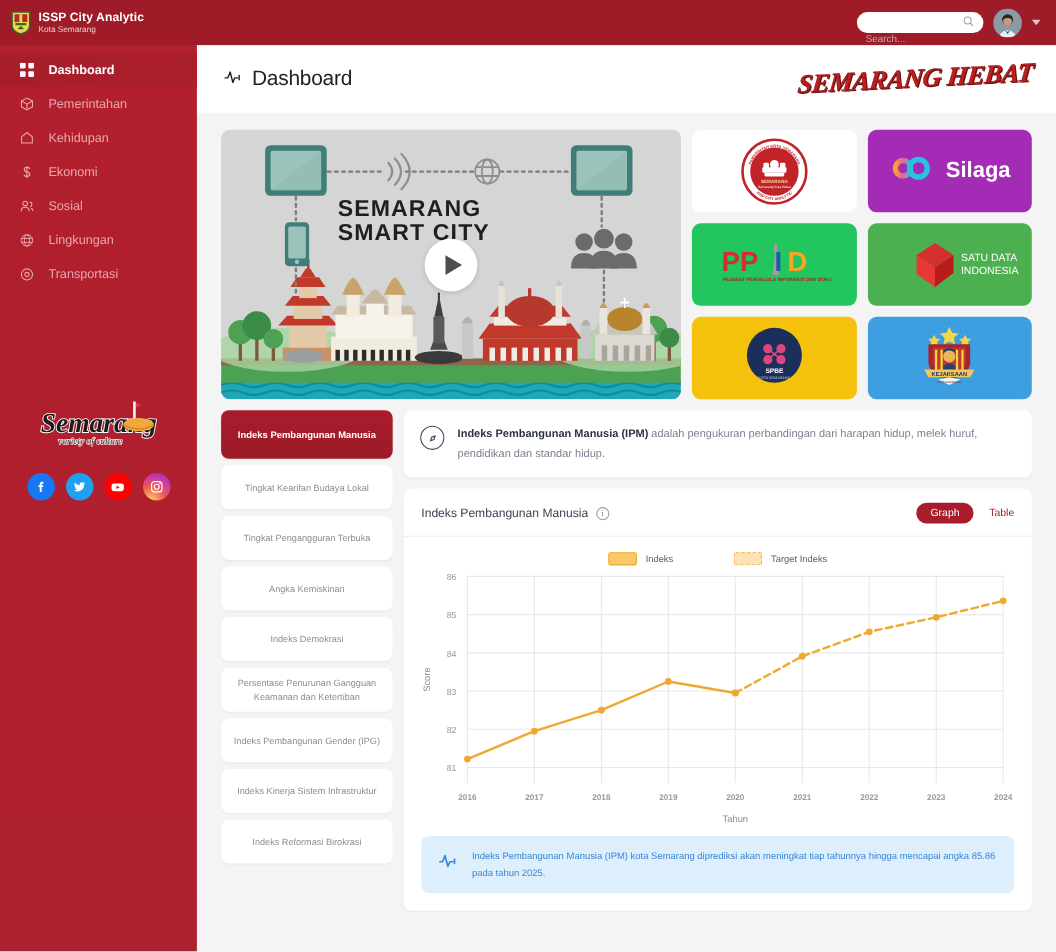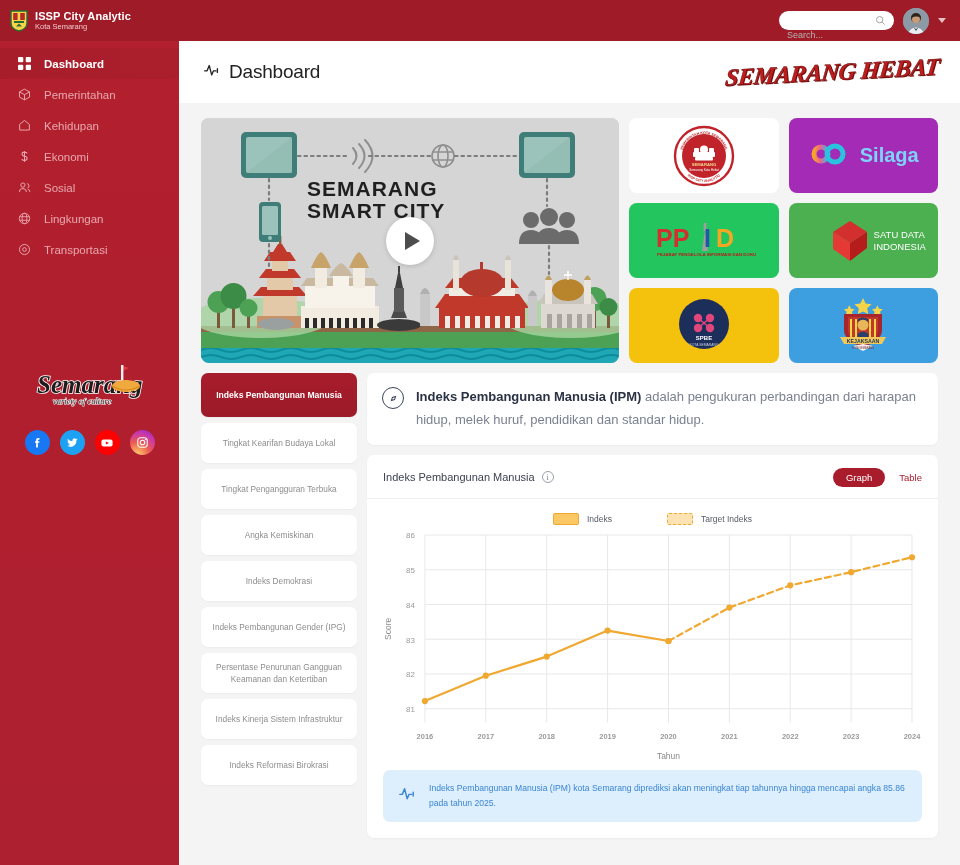--- a/index.html
+++ b/index.html
@@ -122,21 +122,21 @@
     min-height: 44px; font-size: 8.6px;
   }
 
   .right-col { flex: 1; display: flex; flex-direction: column; gap: 10px; }
   .desc-card {
     background: #fff; border-radius: 7px; padding: 13px 15px; display: flex; gap: 12px;
     align-items: flex-start; box-shadow: 0 1px 2px rgba(0,0,0,.04);
   }
   .desc-ic { width: 22px; height: 22px; flex: 0 0 22px; border-radius: 50%; border: 1.4px solid #3b4559;
              display: flex; align-items: center; justify-content: center; margin-top: 1px; }
-  .desc-txt { font-size: 13px; color: #7a8190; line-height: 1.75; }
+  .desc-txt { font-size: 10px; color: #7a8190; line-height: 1.75; }
   .desc-txt b { color: #2b3245; }
 
   .chart-card { background: #fff; border-radius: 7px; box-shadow: 0 1px 2px rgba(0,0,0,.04);
                 flex: 1; display: flex; flex-direction: column; }
   .chart-head { display: flex; align-items: center; justify-content: space-between;
                 padding: 13px 16px 11px 16px; border-bottom: 1px solid #eeeeee; }
   .chart-title-wrap { display: flex; align-items: center; gap: 7px; }
   .chart-title { font-size: 11px; color: #3d4251; }
   .info-ic { width: 12px; height: 12px; border-radius: 50%; border: 1px solid #9aa0ab;
     display: flex; align-items: center; justify-content: center; font-size: 8px; color: #7a8190;
@@ -549,21 +549,21 @@
                       <linearGradient id="sg" x1="0" y1="0" x2="1" y2="0">
                     <stop offset="0" stop-color="#f5a623"></stop>
                         <stop offset=".45" stop-color="#f06292"></stop>
                     <stop offset="1" stop-color="#29c3e0"></stop>
                       </linearGradient>
                     </defs>
                   <path d="M13 6 A7 7 0 1 0 13 20 A7 7 0 1 0 13 6" stroke="url(#sg)"></path>
                   <path d="M27 5 A8 8 0 1 1 27 21 A8 8 0 1 1 27 5" stroke="#29c3e0"></path>
                 </svg>
               </span>
-              <span style="color:#7dd3fc;font-size:20px;font-weight:bold;">Silaga</span>
+              <span style="color:#ffffff;font-size:20px;font-weight:bold;">Silaga</span>
             </span>
           </div>
 
           <div class="tile" style="background:#22c55e">
             <span style="text-align:center">
               <svg width="104" height="44" viewBox="0 0 104 44">
                 <path d="M50 34 l3 -22 l3 22 Z" fill="#9e9e9e"></path>
                 <rect x="51.6" y="6" width="2.8" height="8" fill="#9e9e9e"></rect>
                 <text x="4" y="30" font-family="Liberation Sans, sans-serif" font-size="25" font-weight="bold" fill="#d32f2f">PP</text>
                 <text x="52" y="30" font-family="Liberation Sans, sans-serif" font-size="25" font-weight="bold" fill="#1e5aa8">I</text>
@@ -632,22 +632,22 @@
       </div>
 
       <div class="lower-row">
 
         <div class="idx-list">
           <div class="idx-item active">Indeks Pembangunan Manusia</div>
           <div class="idx-item">Tingkat Kearifan Budaya Lokal</div>
           <div class="idx-item">Tingkat Pengangguran Terbuka</div>
           <div class="idx-item">Angka Kemiskinan</div>
           <div class="idx-item">Indeks Demokrasi</div>
+          <div class="idx-item">Persentase Penurunan Gangguan Keamanan dan Ketertiban</div>
           <div class="idx-item">Indeks Pembangunan Gender (IPG)</div>
-          <div class="idx-item">Persentase Penurunan Gangguan Keamanan dan Ketertiban</div>
           <div class="idx-item">Indeks Kinerja Sistem Infrastruktur</div>
           <div class="idx-item">Indeks Reformasi Birokrasi</div>
         </div>
 
         <div class="right-col">
 
           <div class="desc-card">
             <span class="desc-ic">
               <svg width="11" height="11" viewBox="0 0 14 14" fill="none" stroke="#3b4559" stroke-width="1.3">
                   <path d="M9.6 4.4 L5.6 5.6 L4.4 9.6 L8.4 8.4 Z"></path>

